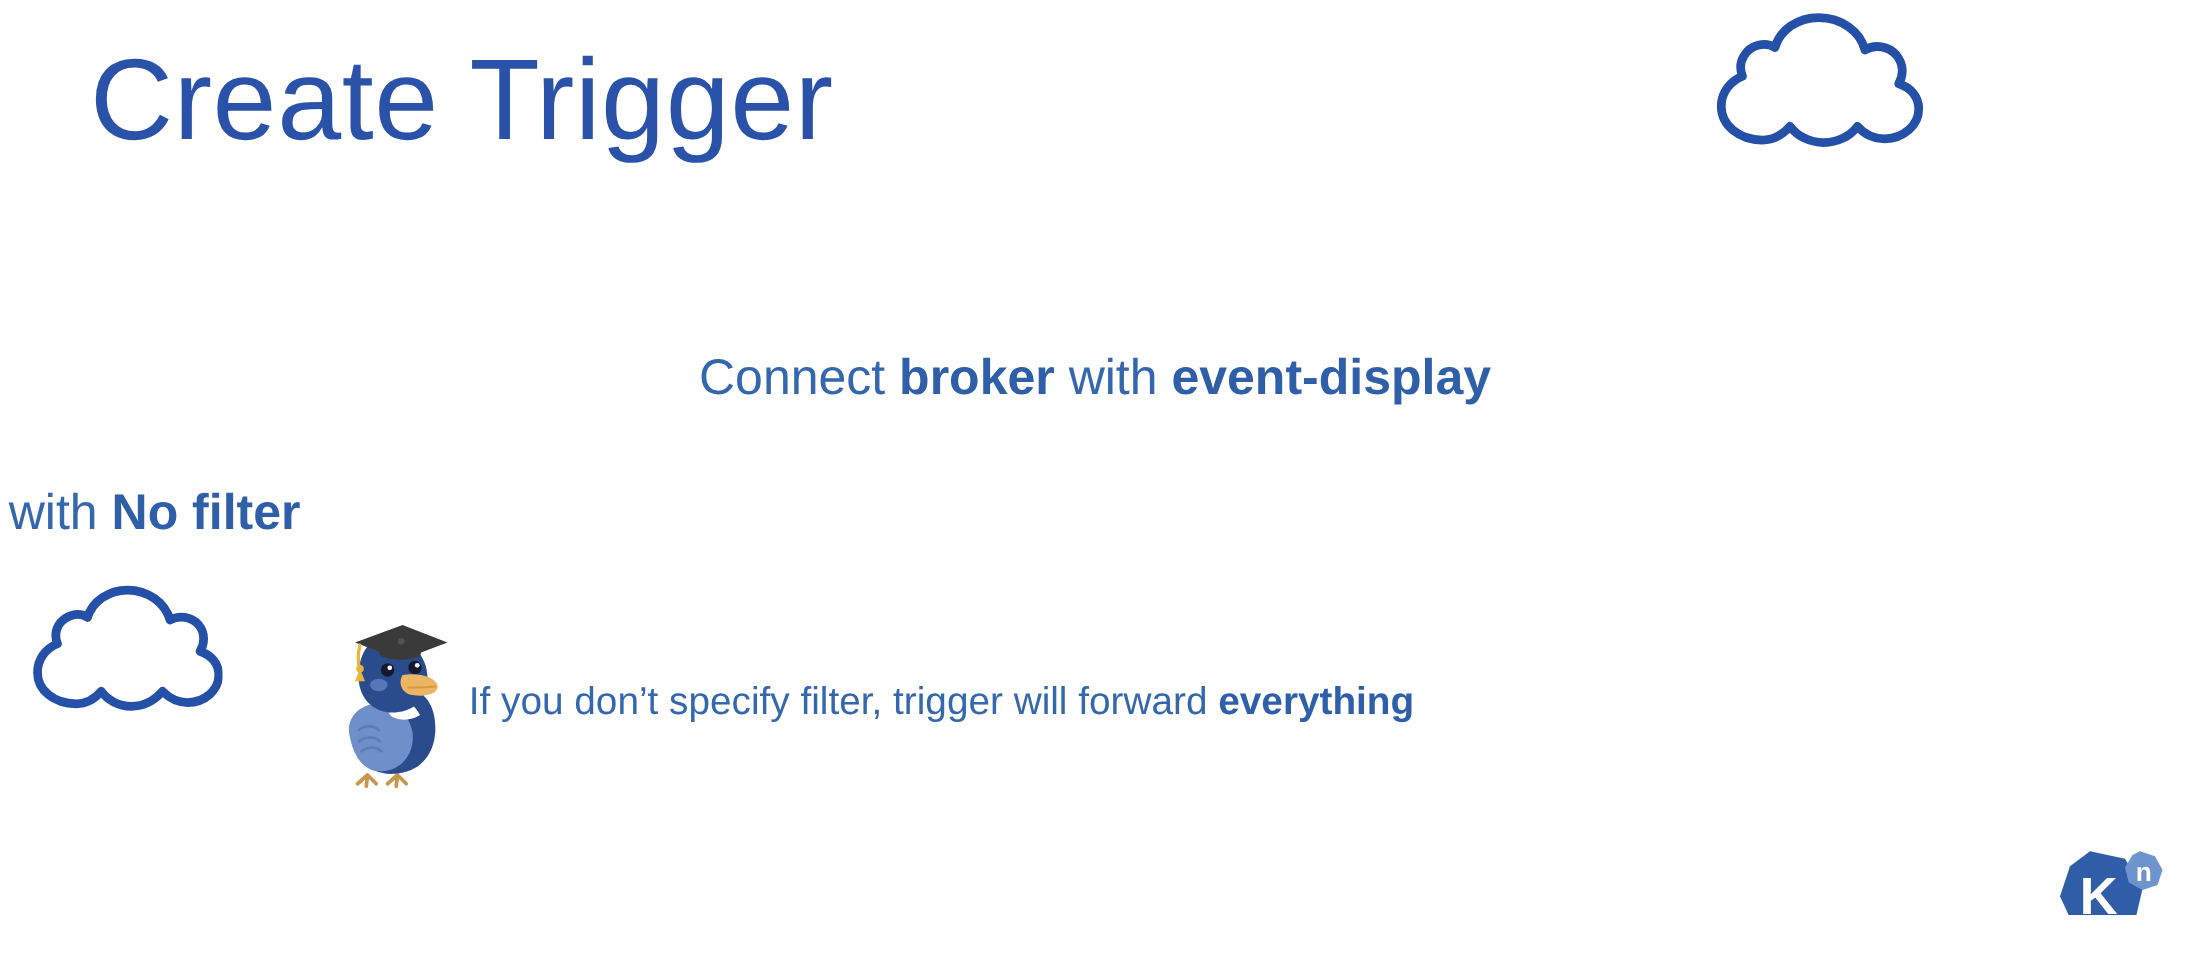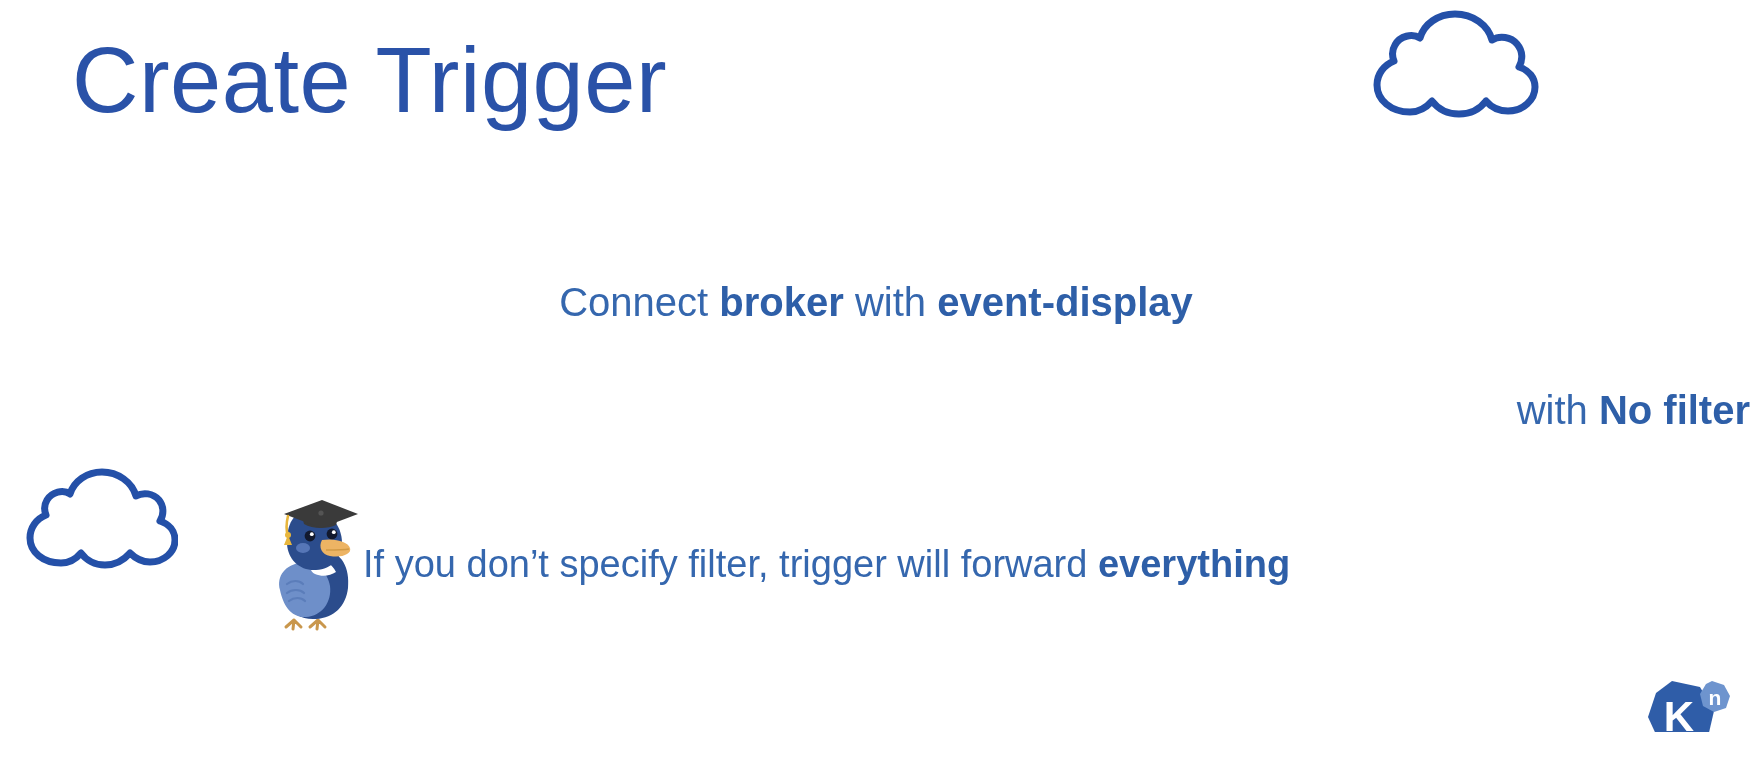--- a/index.html
+++ b/index.html
@@ -49,27 +49,27 @@
     left: 0;
     right: 0;
     top: 278px;
     text-align: center;
     padding-left: 2px;
   }
   #line-filter {
     left: 0;
     right: 0;
     top: 386px;
-    text-align: right;
-    padding-left: 18px;
+    text-align: left;
+    padding-left: 7px;
   }
   #line-note {
-    left: 363px;
+    left: 375px;
     top: 542px;
-    font-size: 38px;
+    font-size: 31px;
   }
 
   
   .cloud {
     position: absolute;
   }
   #cloud-top-right {
     left: 1363px;
     top: 8px;
     width: 176px;

